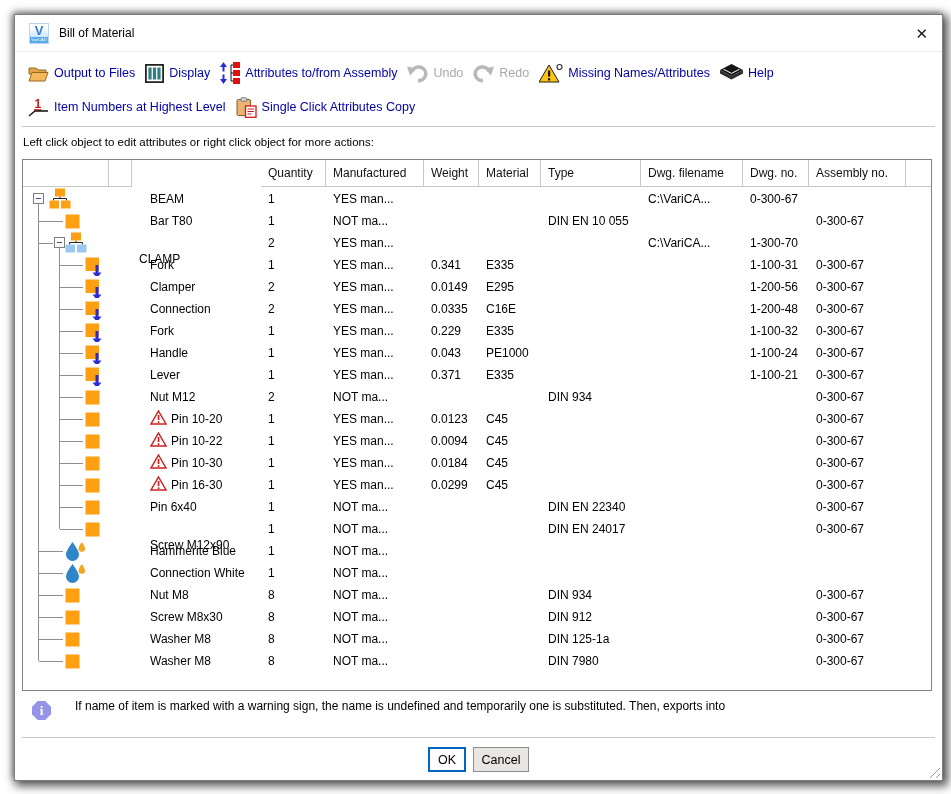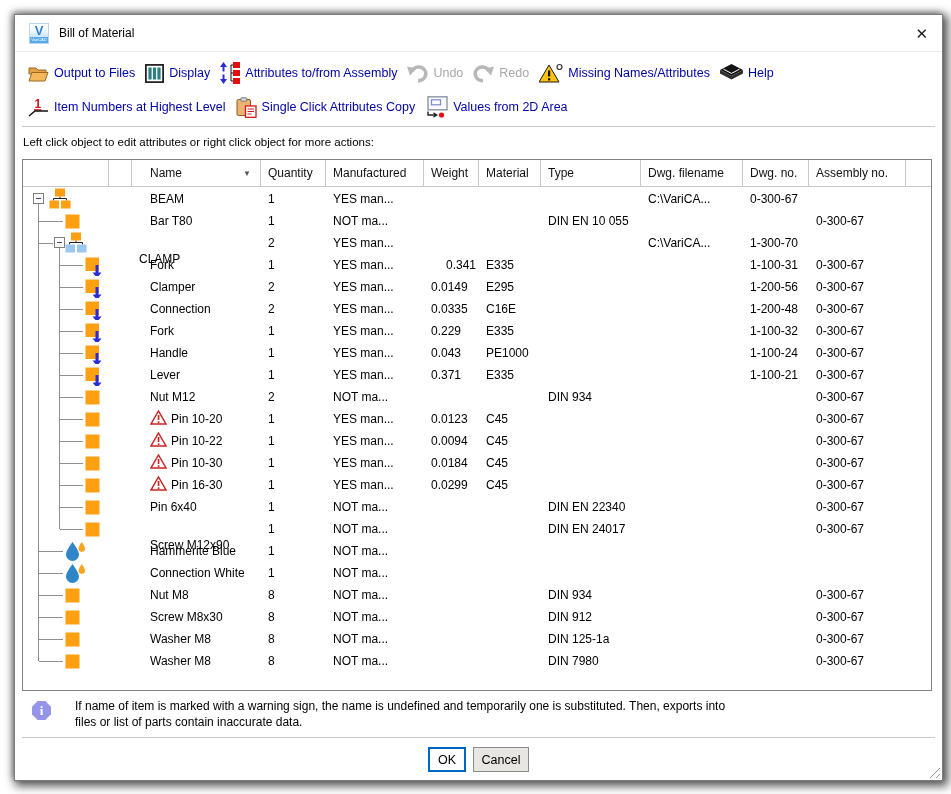--- a/index.html
+++ b/index.html
@@ -174,43 +174,30 @@
         <span class="tb-icon">
           <svg width="21" height="21" viewBox="0 0 21 21">
             <rect x="1" y="2.5" width="13.5" height="16" rx="1.5" fill="#ebb271" stroke="#8a5a20"></rect>
             <rect x="4.8" y="0.8" width="6" height="3.4" rx="1" fill="#d9d9d9" stroke="#777"></rect>
             <rect x="9.5" y="9" width="10.5" height="11.3" fill="#fff" stroke="#d01818" stroke-width="1.3"></rect>
             <path d="M11.5 12 H18 M11.5 14.5 H18 M11.5 17 H15.5" stroke="#d01818"></path>
           </svg>
         </span>
         <span>Single Click Attributes Copy</span>
       </span>
-      <span class="tb-item">
-        <span class="tb-icon">
-          <svg width="23" height="22" viewBox="0 0 23 22">
-            <rect x="3" y="0.8" width="19" height="13" fill="#fafaff" stroke="#8a96a8" stroke-width="1.4"></rect>
-            <rect x="6.5" y="3.8" width="9" height="5" fill="none" stroke="#7a88d0" stroke-width="1.2"></rect>
-            <path d="M3 15.5 V19 H8.5" stroke="#222" fill="none" stroke-width="1.4"></path>
-            <polygon points="8.5,16.2 8.5,21.8 13,19" fill="#222"></polygon>
-            <circle cx="16.5" cy="19" r="2.6" fill="#e01010"></circle>
-          </svg>
-        </span>
-        <span>Values from 2D Area</span>
-      </span>
     </div>
 
   <div class="sep sep1"></div>
 
   <div class="instruction">Left click object to edit attributes or right click object for more actions:</div>
 
   <div class="bom-table">
     <div class="thead" id="thead">
         <div class="hcell" style="left: 0px; width: 86px;"></div>
         <div class="hcell" style="left: 86px; width: 23px;"></div>
-        <div class="hcell name-col" style="left: 109px; width: 129px;">Name<span class="sort-glyph">▼</span></div>
         <div class="hcell" style="left: 238px; width: 65px;">Quantity</div>
         <div class="hcell" style="left: 303px; width: 98px;">Manufactured</div>
         <div class="hcell" style="left: 401px; width: 55px;">Weight</div>
         <div class="hcell" style="left: 456px; width: 62px;">Material</div>
         <div class="hcell" style="left: 518px; width: 100px;">Type</div>
         <div class="hcell" style="left: 618px; width: 102px;">Dwg. filename</div>
         <div class="hcell" style="left: 720px; width: 66px;">Dwg. no.</div>
         <div class="hcell" style="left: 786px; width: 97px;">Assembly no.</div>
         <div class="hcell" style="left: 883px; width: 26px; border-right: none;"></div>
       </div>
@@ -292,21 +279,21 @@
               <svg width="17" height="21" viewBox="0 0 17 21">
                 <rect x="0.5" y="0.5" width="13.5" height="13.5" fill="#ffa013"></rect>
                 <rect x="10.5" y="8" width="3" height="8" fill="#2b2bd5"></rect>
                 <polygon points="7.5,15.5 16.5,15.5 12,21" fill="#2b2bd5"></polygon>
               </svg>
             </span>
           </div>
           <div class="tcell name-col-cell" style="left: 109px; width: 129px;"><span>Fork</span></div>
           <div class="tcell" style="left: 238px; width: 65px;">1</div>
           <div class="tcell" style="left: 303px; width: 98px;">YES man...</div>
-          <div class="tcell" style="left: 416px; width: 55px;">0.341</div>
+          <div class="tcell" style="left: 401px; width: 55px;">0.341</div>
           <div class="tcell" style="left: 456px; width: 62px;">E335</div>
           <div class="tcell" style="left: 518px; width: 100px;"></div>
           <div class="tcell" style="left: 618px; width: 102px;"></div>
           <div class="tcell" style="left: 720px; width: 66px;">1-100-31</div>
           <div class="tcell" style="left: 786px; width: 97px;">0-300-67</div>
         </div>
         <div class="trow" style="top: 88px;">
           <div class="tcell tree" style="left: 0px; width: 86px;">
             <div class="tree-seg" style="left: 15px; top: 0px; width: 1px; height: 22px; background: rgb(143, 143, 143);"></div>
             <div class="tree-seg" style="left: 36px; top: 0px; width: 1px; height: 22px; background: rgb(143, 143, 143);"></div>
@@ -706,21 +693,20 @@
           <div class="tcell" style="left: 720px; width: 66px;"></div>
           <div class="tcell" style="left: 786px; width: 97px;">0-300-67</div>
         </div>
       </div>
   </div>
 
   <div class="info-area">
     <div class="info-octagon">i</div>
     <div class="info-text">
       <div>If name of item is marked with a warning sign, the name is undefined and temporarily one is substituted. Then, exports into</div>
-      <div>files or list of parts contain inaccurate data.</div>
     </div>
   </div>
 
   <div class="sep sep2"></div>
 
   <div class="buttons">
     <div class="btn btn-ok">OK</div>
     <div class="btn btn-cancel">Cancel</div>
   </div>
 

